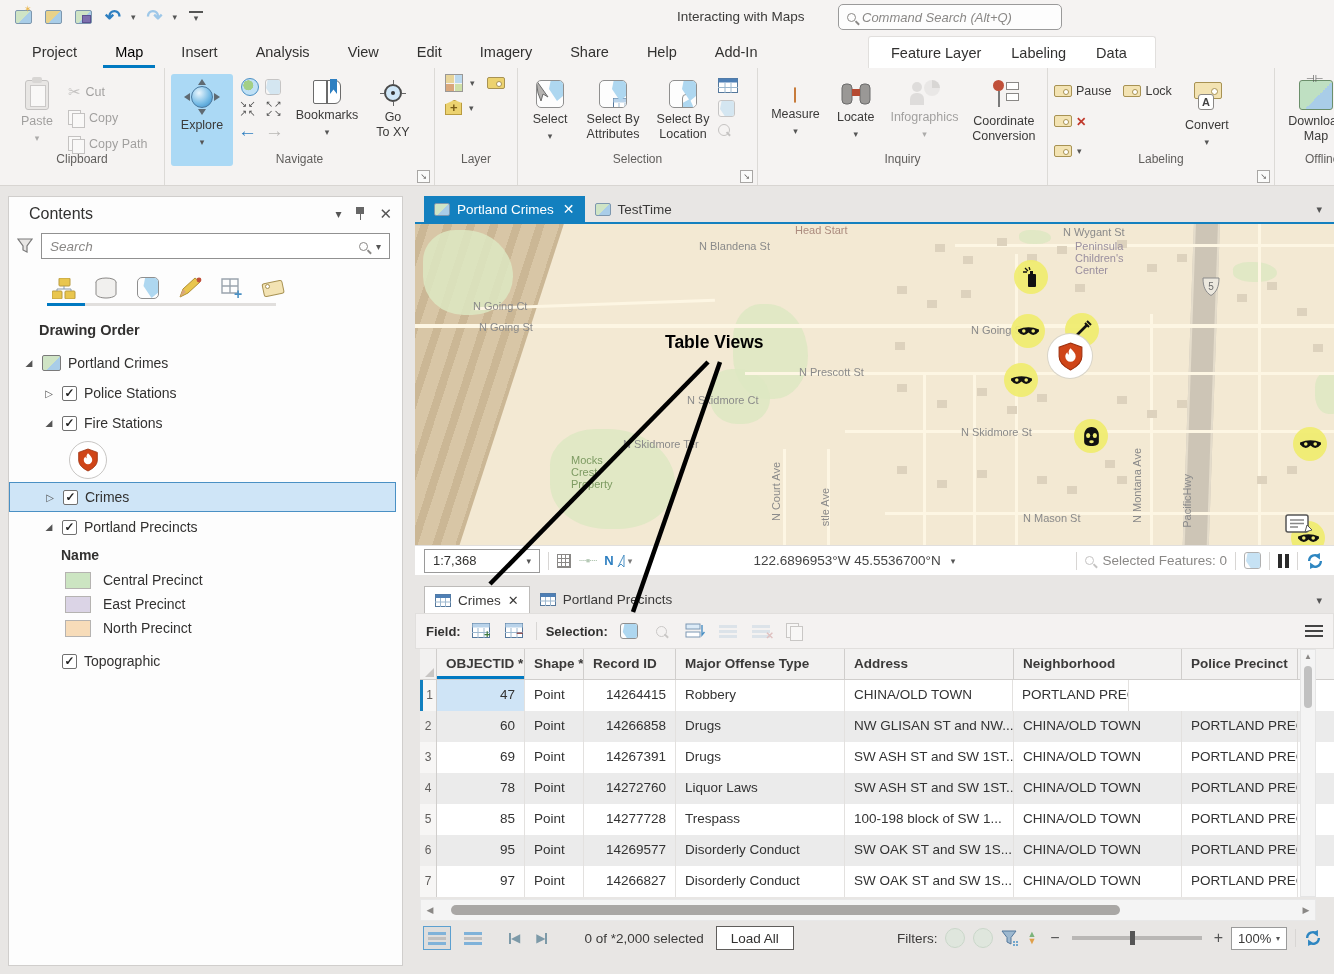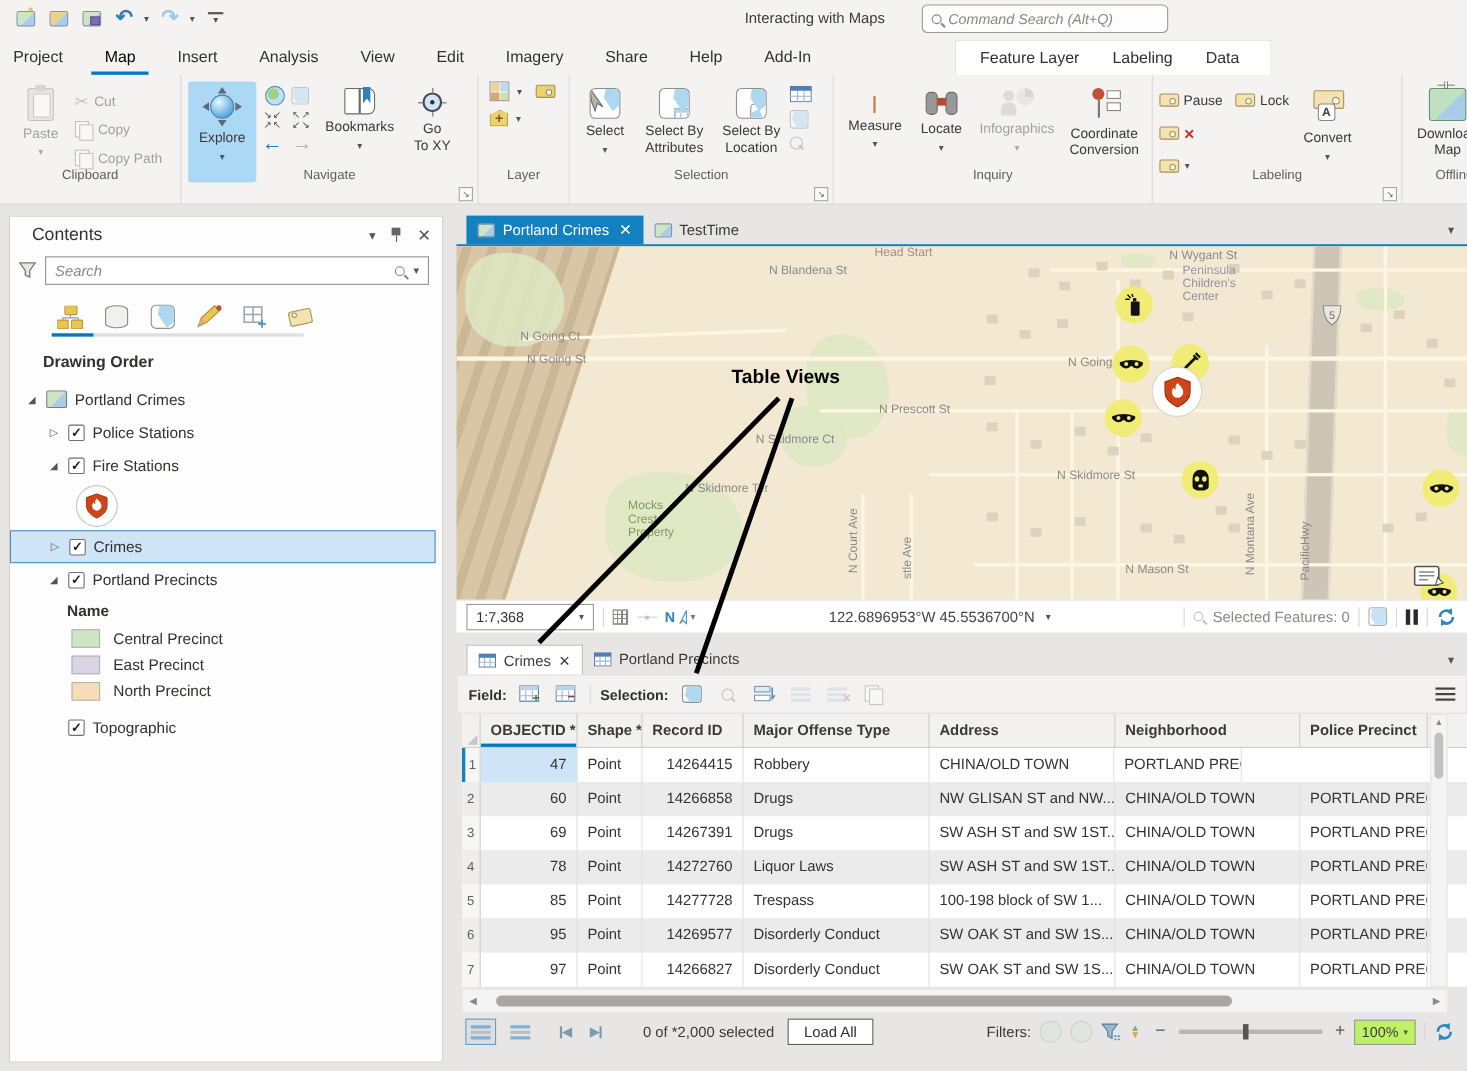--- a/index.html
+++ b/index.html
@@ -16,21 +16,21 @@
   .arrowchar.redo { color:#9ec7e8; }
   .mini-chev { font-size:9px; color:#555; margin:0 6px 0 1px; }
   .customize { width:14px; border-top:2px solid #555; font-size:9px; color:#555; text-align:center; margin-left:6px; }
   .doc-title { position:absolute; left:677px; top:9px; font-size:13.5px; color:#3b3a39; }
   .cmd-search { position:absolute; left:838px; top:4px; width:224px; height:26px; border:1px solid #9a9a9a; border-radius:5px;
                 background:#fdfdfd; display:flex; align-items:center; padding:0 8px; color:#8a8886; }
   .cmd-search .ph { font-style:italic; font-size:13px; margin-left:6px; }
   .mag { width:9px; height:9px; border:1.5px solid #8a8886; border-radius:50%; position:relative; flex:none; }
   .mag:after { content:""; position:absolute; width:5px; height:1.5px; background:#8a8886; transform:rotate(45deg); left:7px; top:8px; }
 
-  .tabrow { height:34px; background:#f5f3f2; display:flex; align-items:flex-end; position:relative; }
+  .tabrow { height:34px; background:#f5f3f2; display:flex; align-items:flex-end; padding-left:20px; position:relative; }
   .rtab { font-size:14.5px; color:#323130; padding:6px 12px 8px; margin-right:14px; cursor:default; }
   .rtab.active { color:#000; border-bottom:3px solid #0079c1; padding-bottom:5px; font-weight:400; }
   .ctx-group { position:absolute; left:868px; top:2px; height:32px; background:#fff; border:1px solid #e1dfdd; border-bottom:none;
                border-radius:3px 3px 0 0; display:flex; align-items:center; padding:0 10px; }
   .ctx-group .rtab { margin-right:6px; padding:6px 12px; }
 
   
   .ribbon { height:118px; background:#f5f3f2; border-bottom:1px solid #d8d5d2; display:flex; overflow:hidden; }
   .rgroup { position:relative; height:100%; padding:4px 2px 16px; flex:none; border-right:1px solid #dcdad7; }
   .rgroup-label { position:absolute; bottom:19px; left:0; right:0; text-align:center; font-size:12px; color:#605e5c; }
@@ -242,21 +242,21 @@
   .bars { width:18px; display:flex; flex-direction:column; gap:2px; }
   .bars i { height:3px; display:block; }
   .navic { color:#7d9aa8; font-size:12px; display:flex; align-items:center; }
   .navic .bar { width:2px; height:11px; background:#7d9aa8; }
   .loadall { height:24px; border:1px solid #5f5d5b; background:#fff; padding:0 14px; font-size:13.5px; color:#323130;
              display:flex; align-items:center; margin-left:4px; }
   .filters { margin-left:auto; display:flex; align-items:center; gap:8px; }
   .roundic { width:20px; height:20px; border-radius:50%; background:#dde7dc; border:1px solid #c2d2c2; opacity:.8; }
   .slider { width:130px; height:4px; background:#b9b7b5; position:relative; margin:0 4px; }
   .slider .thumb { position:absolute; left:45%; top:-5px; width:5px; height:14px; background:#555; }
-  .zoomsel { width:56px; height:23px; border:1px solid #9a9a9a; background:#bef264; display:flex; align-items:center; padding:0 6px; font-size:13px; }
+  .zoomsel { width:56px; height:23px; border:1px solid #9a9a9a; background:#ffffff; display:flex; align-items:center; padding:0 6px; font-size:13px; }
   .zoomsel .chev { margin-left:auto; font-size:8px; color:#555; }
   .updown { display:flex; flex-direction:column; line-height:7px; font-size:9px; }
 
   .overlay { position:absolute; left:0; top:0; width:919px; height:788px; pointer-events:none; z-index:40; }
 </style>
 </head>
 <body>
 
 <div class="qat">
   <span class="qicon">

